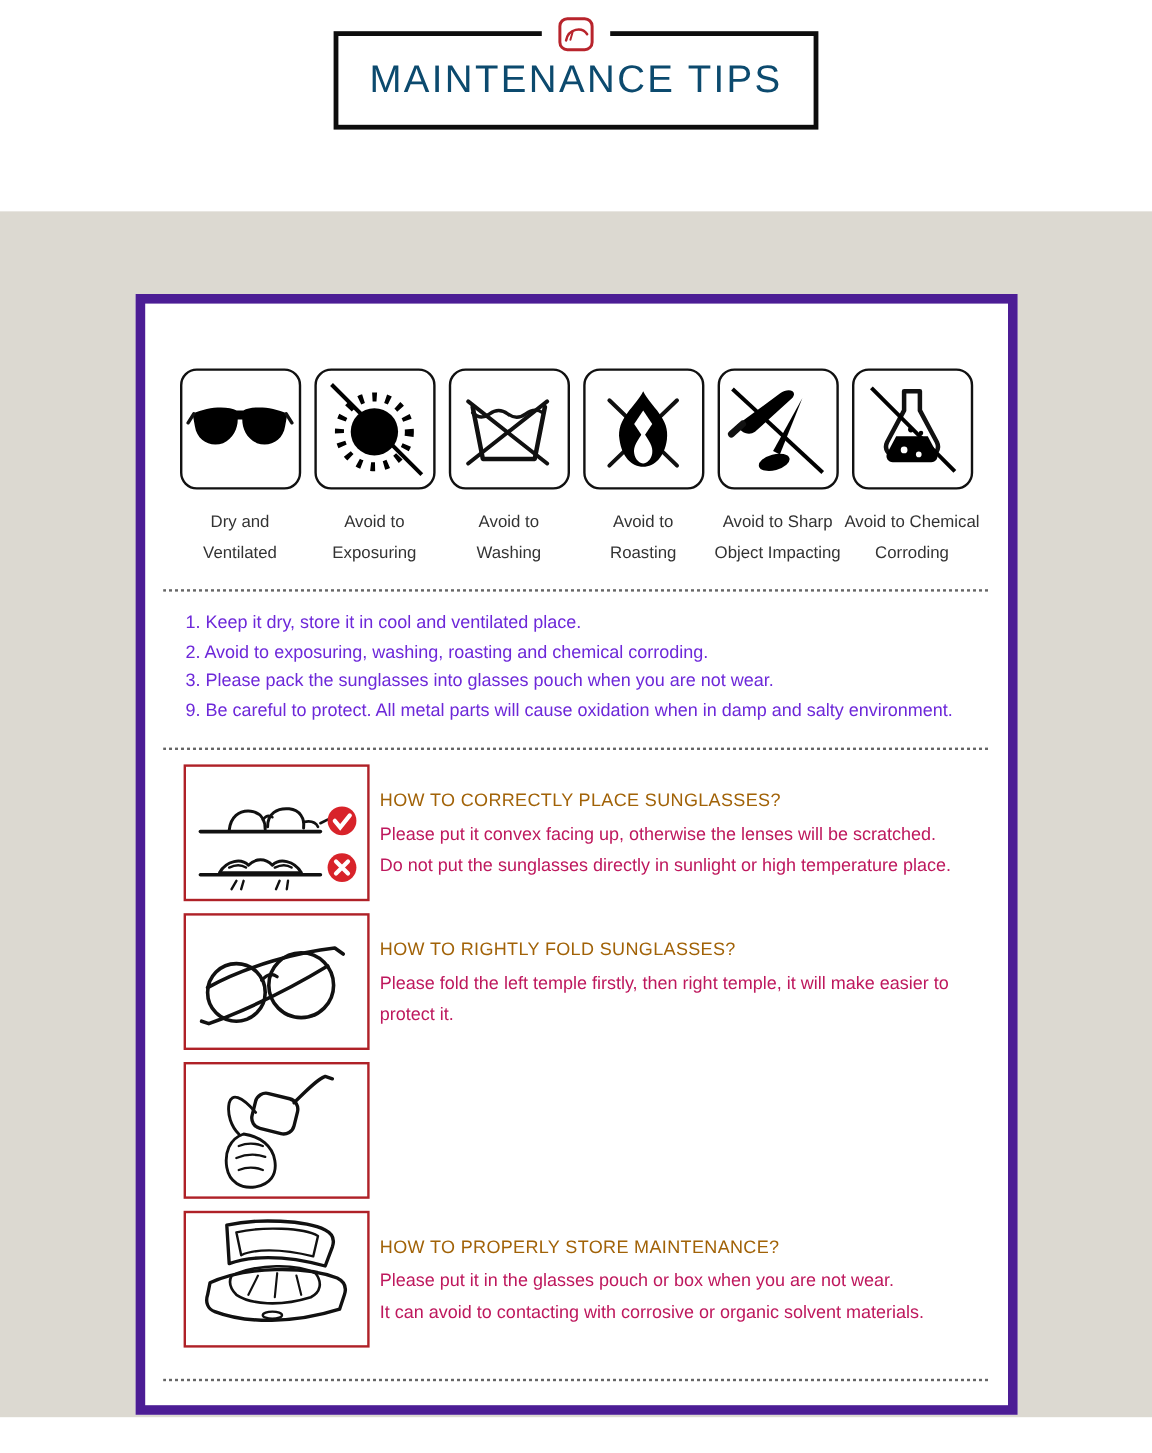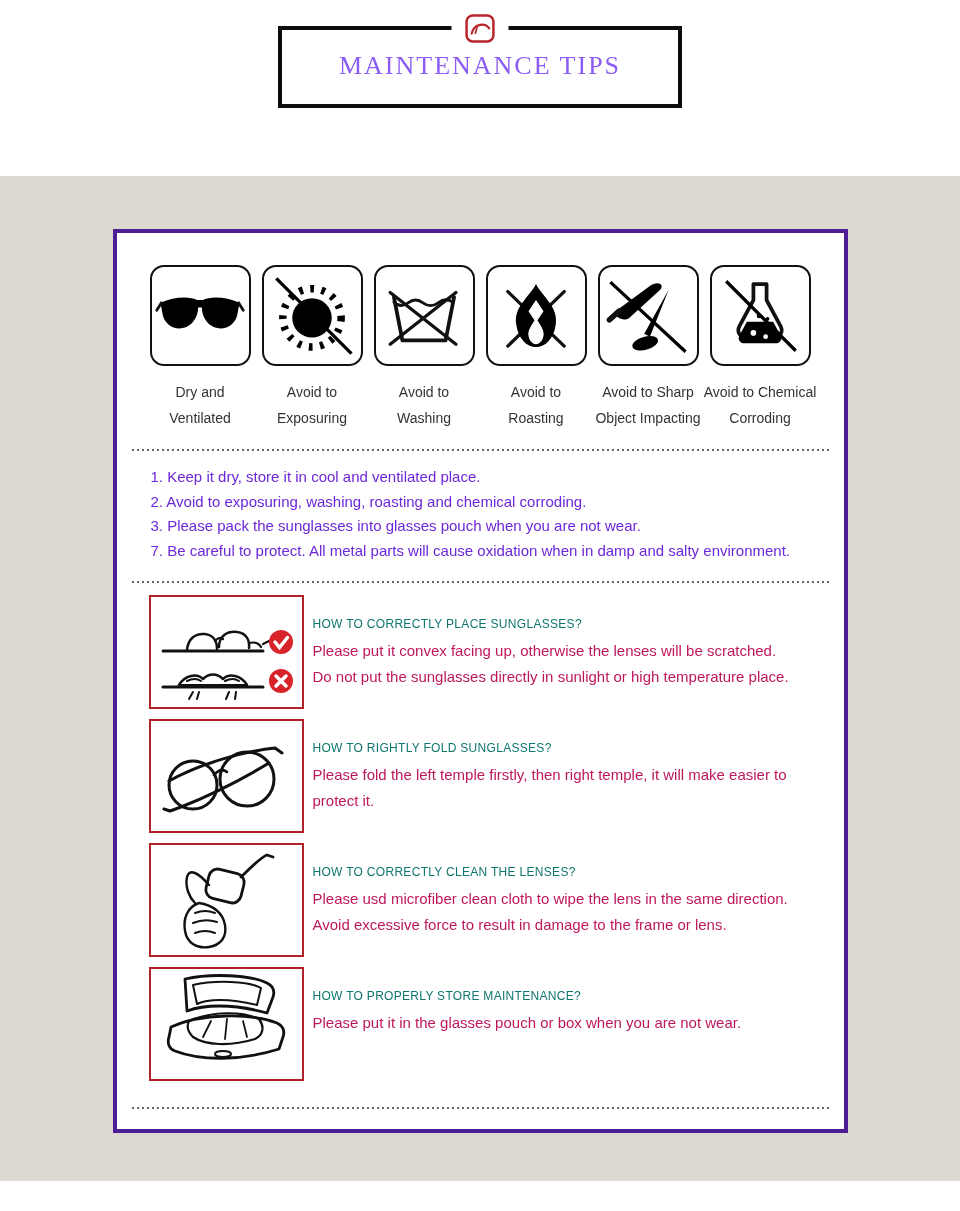--- a/index.html
+++ b/index.html
@@ -5,26 +5,26 @@
   * { margin:0; padding:0; box-sizing:border-box; }
   html,body { width:960px; height:1211px; background:#ffffff; overflow:hidden;
     font-family:"Liberation Sans", sans-serif; color:#333; }
 
   
   .top-band { height:150px; background:#fff; position:relative; }
   .header-box { width:404px; height:82px; border:4px solid #0d0d0d; margin:26px auto 0;
     position:relative; text-align:center; }
   .header-icon-wrap { position:absolute; top:-17px; left:50%; transform:translateX(-50%);
     background:#fff; padding:0 13px; line-height:0; }
-  .header-title { font-size:26px; line-height:72px; letter-spacing:2px; color:#8b5cf6;font-family:Liberation Serif, serif; }
+  .header-title { font-size:32px; line-height:72px; letter-spacing:2px; color:#0c4a6e; }
 
   
   .beige { background:#DCD9D1; height:1005px; padding-top:53px; overflow:hidden; }
-  .card { width:735px; margin:0 auto; border:4px solid #4c1d95; background:#fff;
-    padding:32px 32px 20px; }
+  .card { width:735px; margin:16px auto; border:8px solid #4c1d95; background:#fff;
+    padding:54px 32px 20px; }
 
   
   .icons-row { display:flex; justify-content:center; gap:11px; }
   .care-item { width:101px; display:flex; flex-direction:column; align-items:center; }
   .tile { width:101px; height:101px; border:2.5px solid #111; border-radius:14px;
     background:#fff; display:flex; align-items:center; justify-content:center; }
   .tile svg { width:94px; height:94px; }
   .care-label { margin-top:13px; font-size:14px; line-height:26px; text-align:center;
     white-space:nowrap; color:#333; }
 
@@ -36,21 +36,21 @@
   .tips-list { margin:14px 0 0 2px; }
   .tips-list div { font-size:15px; line-height:24.5px; color:#6d28d9; }
 
   
   .sections { margin-top:12px; }
   .section { display:flex; margin-bottom:10px; }
   .thumb { width:155px; height:114px; border:2px solid #AF2127; background:#fff;
     flex-shrink:0; display:flex; align-items:center; justify-content:center; }
   .thumb svg { width:150px; height:110px; }
   .sec-text { margin-left:9px; padding-top:22px; }
-  .sec-title { font-size:12px; color:#0f766e; letter-spacing:0.3px; margin-bottom:7px; }
+  .sec-title { font-size:15px; color:#a16207; letter-spacing:0.3px; margin-bottom:7px; }
   .sec-line { font-size:15px; line-height:26px; color:#be185d; }
 
   .bottom-sep { margin-top:26px; }
 
   svg .ln { stroke:#111; fill:none; stroke-linecap:round; stroke-linejoin:round; }
 </style>
 </head>
 <body>
 
 <div class="top-band">
@@ -162,21 +162,21 @@
       </div>
 
     </div>
 
     <div class="dotted"></div>
 
     <div class="tips-list">
       <div>1. Keep it dry, store it in cool and ventilated place.</div>
       <div>2. Avoid to exposuring, washing, roasting and chemical corroding.</div>
       <div>3. Please pack the sunglasses into glasses pouch when you are not wear.</div>
-      <div>7. Be careful to protect. All metal parts will cause oxidation when in damp and salty environment.</div>
+      <div>9. Be careful to protect. All metal parts will cause oxidation when in damp and salty environment.</div>
     </div>
 
     <div class="dotted"></div>
 
     <div class="sections">
 
       <div class="section">
         <div class="thumb">
           <svg viewBox="0 0 150 110">
             <line class="ln" x1="12" y1="54" x2="112" y2="54" stroke-width="3"></line>
@@ -219,41 +219,37 @@
       <div class="section">
         <div class="thumb">
           <svg viewBox="0 0 150 110">
             <rect class="ln" x="56" y="26" width="36" height="30" rx="9" transform="rotate(14 74 41)" stroke-width="2.8"></rect>
             <path class="ln" d="M90,32 C100,22 110,12 116,10 l6,2" stroke-width="2.8"></path>
             <path class="ln" d="M58,40 C46,26 38,24 36,32 C34,42 38,52 44,58" stroke-width="2.4"></path>
             <path class="ln" d="M48,58 C36,62 32,74 34,86 C36,98 46,104 58,102 C70,100 76,92 74,80 C72,68 62,60 48,58 Z" stroke-width="2.4"></path>
             <path class="ln" d="M44,68 q10,-4 20,0 M42,78 q12,-5 24,-1 M44,88 q10,-4 20,0" stroke-width="2"></path>
           </svg>
         </div>
-        <div class="sec-text">
-          <div class="sec-title">HOW TO CORRECTLY CLEAN THE LENSES?</div>
-          <div class="sec-line">Please usd microfiber clean cloth to wipe the lens in the same direction.</div>
-          <div class="sec-line">Avoid excessive force to result in damage to the frame or lens.</div>
-        </div>
       </div>
 
       <div class="section">
         <div class="thumb">
           <svg viewBox="0 0 150 110">
             <path class="ln" d="M34,10 C60,4 100,6 116,14 C122,17 124,22 122,28 L116,44 C80,34 52,36 36,42 Z" stroke-width="2.8"></path>
             <path class="ln" d="M42,16 C64,11 98,12 110,19 L106,36 C78,29 56,30 46,35 Z" stroke-width="2"></path>
             <path class="ln" d="M20,58 C50,44 100,44 126,54 C132,57 134,62 132,68 L128,80 C90,92 50,92 24,82 C18,80 16,74 18,68 Z" stroke-width="2.8"></path>
             <path class="ln" d="M38,52 C60,42 92,42 108,50 C114,58 112,66 104,70 C78,78 54,76 42,68 C36,62 36,56 38,52 Z" stroke-width="2.2"></path>
             <path class="ln" d="M60,52 L52,68 M76,50 L74,70 M92,52 L96,68" stroke-width="1.8"></path>
             <ellipse class="ln" cx="72" cy="85" rx="8" ry="3" stroke-width="2"></ellipse>
           </svg>
         </div>
         <div class="sec-text">
           <div class="sec-title">HOW TO PROPERLY STORE MAINTENANCE?</div>
           <div class="sec-line">Please put it in the glasses pouch or box when you are not wear.</div>
+          <div class="sec-line">It can avoid to contacting with corrosive or organic solvent materials.</div>
         </div>
       </div>
 
     </div>
 
     <div class="dotted bottom-sep"></div>
 
   </div>
 </div>
 

